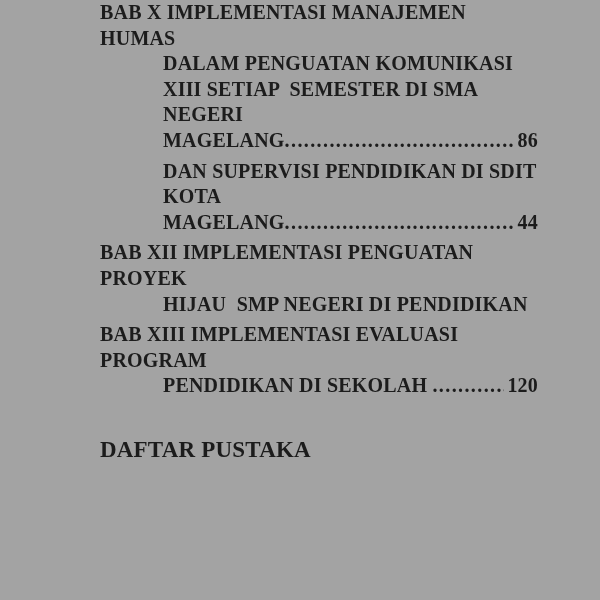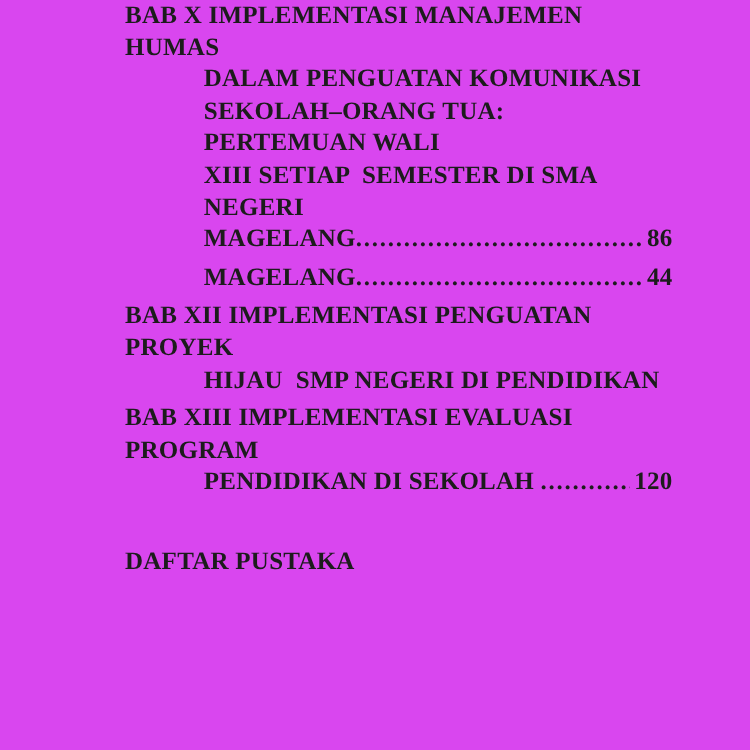--- a/index.html
+++ b/index.html
@@ -4,21 +4,21 @@
 <style>
   html, body {
     margin: 0;
     padding: 0;
     background: #ffffff;
   }
   .page {
     position: relative;
     width: 600px;
     height: 600px;
-    background: #d946ef;
+    background: #a3a3a3;
     overflow: hidden;
     font-family: "Liberation Serif", "DejaVu Serif", serif;
     color: #1c1c1c;
   }
   .toc {
     position: absolute;
     left: 100px;
     top: 0px;
     width: 438px; 
   }
@@ -49,40 +49,40 @@
     content: "...........................................................................................................................................";
     letter-spacing: 1.4px;
     font-weight: bold;
     font-size: 20px;
   }
   .pagenum {
     padding-left: 3px;
     white-space: pre;
   }
   .footer-heading {
-    font-size: 20px;
+    font-size: 23px;
     line-height: 25.6px;
     font-weight: bold;
     letter-spacing: 0.2px;
     margin-top: 38px;
   }
 </style>
 </head>
 <body>
 
 <div class="page">
   <div class="toc">
       <div class="toc-entry">
         <div class="line">BAB X IMPLEMENTASI MANAJEMEN HUMAS</div>
         <div class="line cont">DALAM PENGUATAN KOMUNIKASI</div>
-        <div class="line cont">SEKOLAH–ORANG TUA: PERTEMUAN WALI</div>
         <div class="line cont">XIII SETIAP  SEMESTER DI SMA NEGERI</div>
         <div class="line cont leader-line"><span>MAGELANG</span><span class="leader"></span><span class="pagenum">86</span></div>
       </div>
       <div class="toc-entry">
+        <div class="line cont">DAN SUPERVISI PENDIDIKAN DI SDIT KOTA</div>
         <div class="line cont leader-line"><span>MAGELANG</span><span class="leader"></span><span class="pagenum">44</span></div>
       </div>
       <div class="toc-entry">
         <div class="line">BAB XII IMPLEMENTASI PENGUATAN PROYEK</div>
         <div class="line cont">HIJAU  SMP NEGERI DI PENDIDIKAN</div>
       </div>
       <div class="toc-entry">
         <div class="line">BAB XIII IMPLEMENTASI EVALUASI PROGRAM</div>
         <div class="line cont leader-line"><span>PENDIDIKAN DI SEKOLAH </span><span class="leader"></span><span class="pagenum">120</span></div>
       </div>

